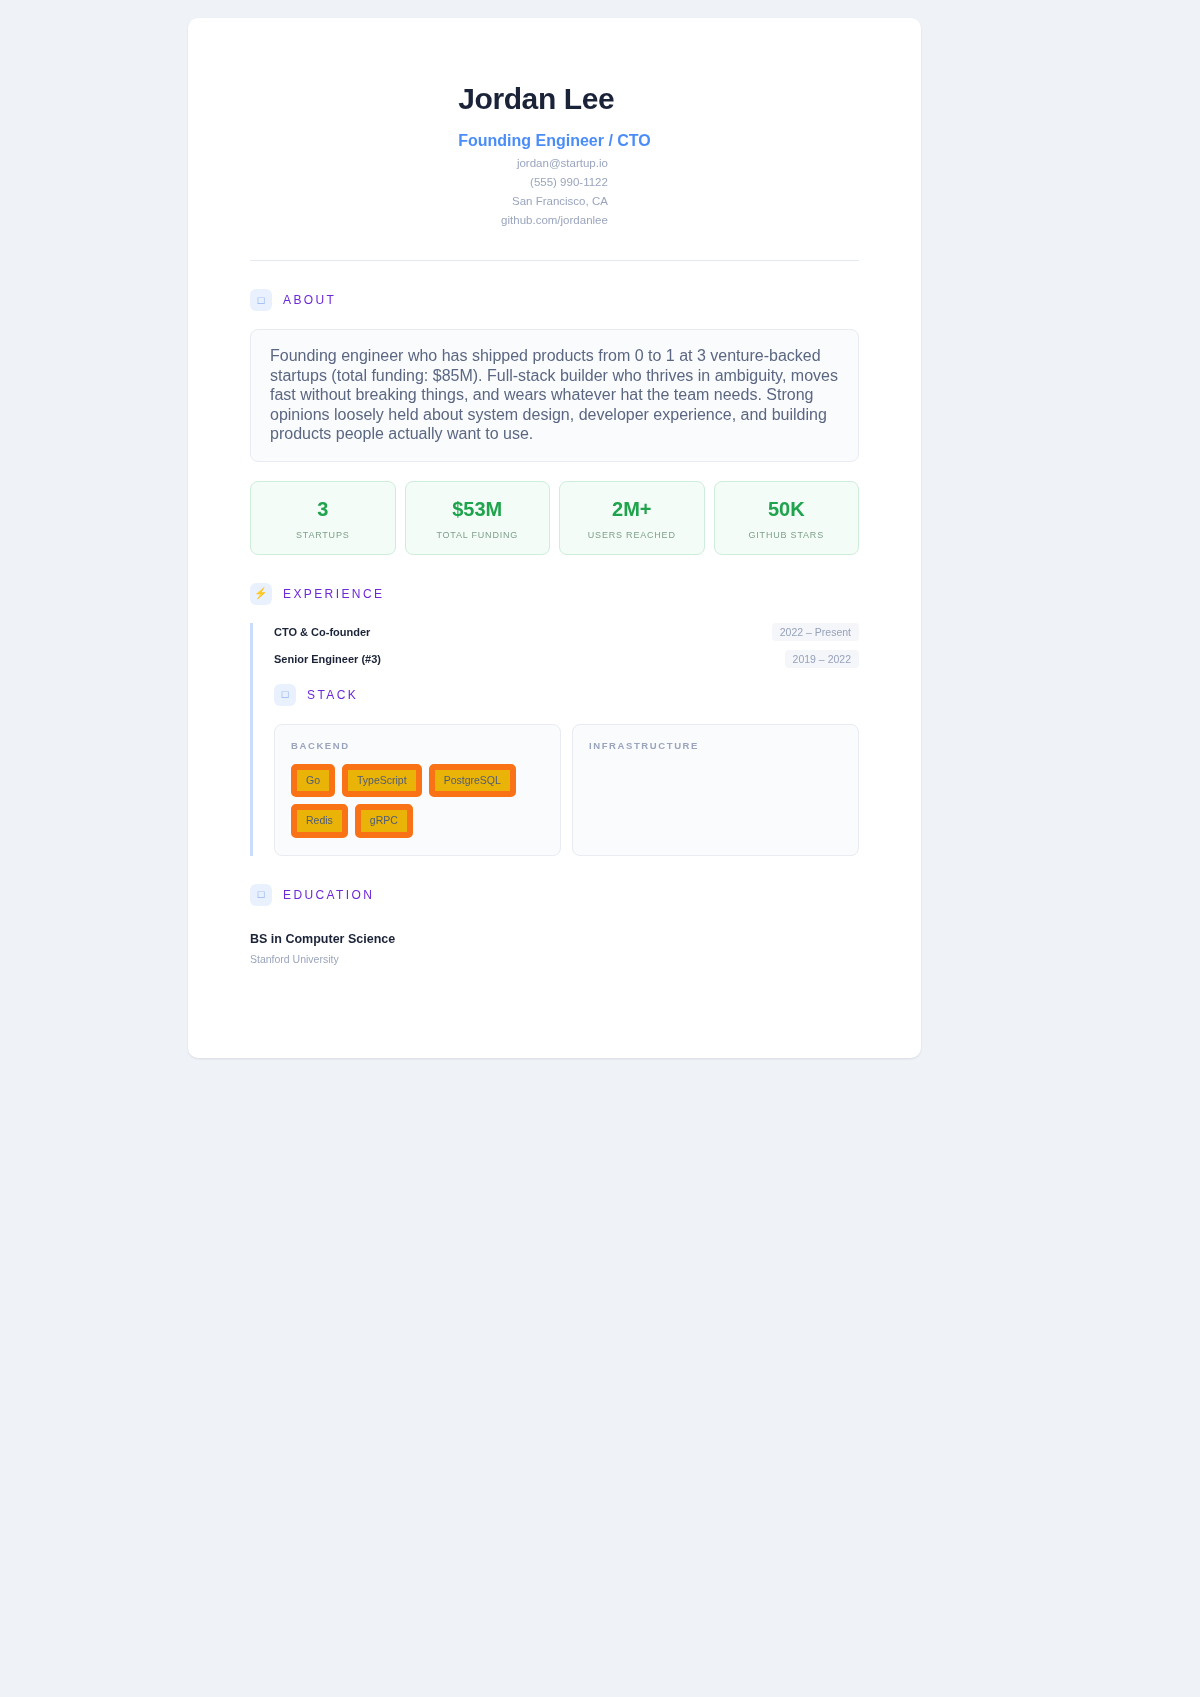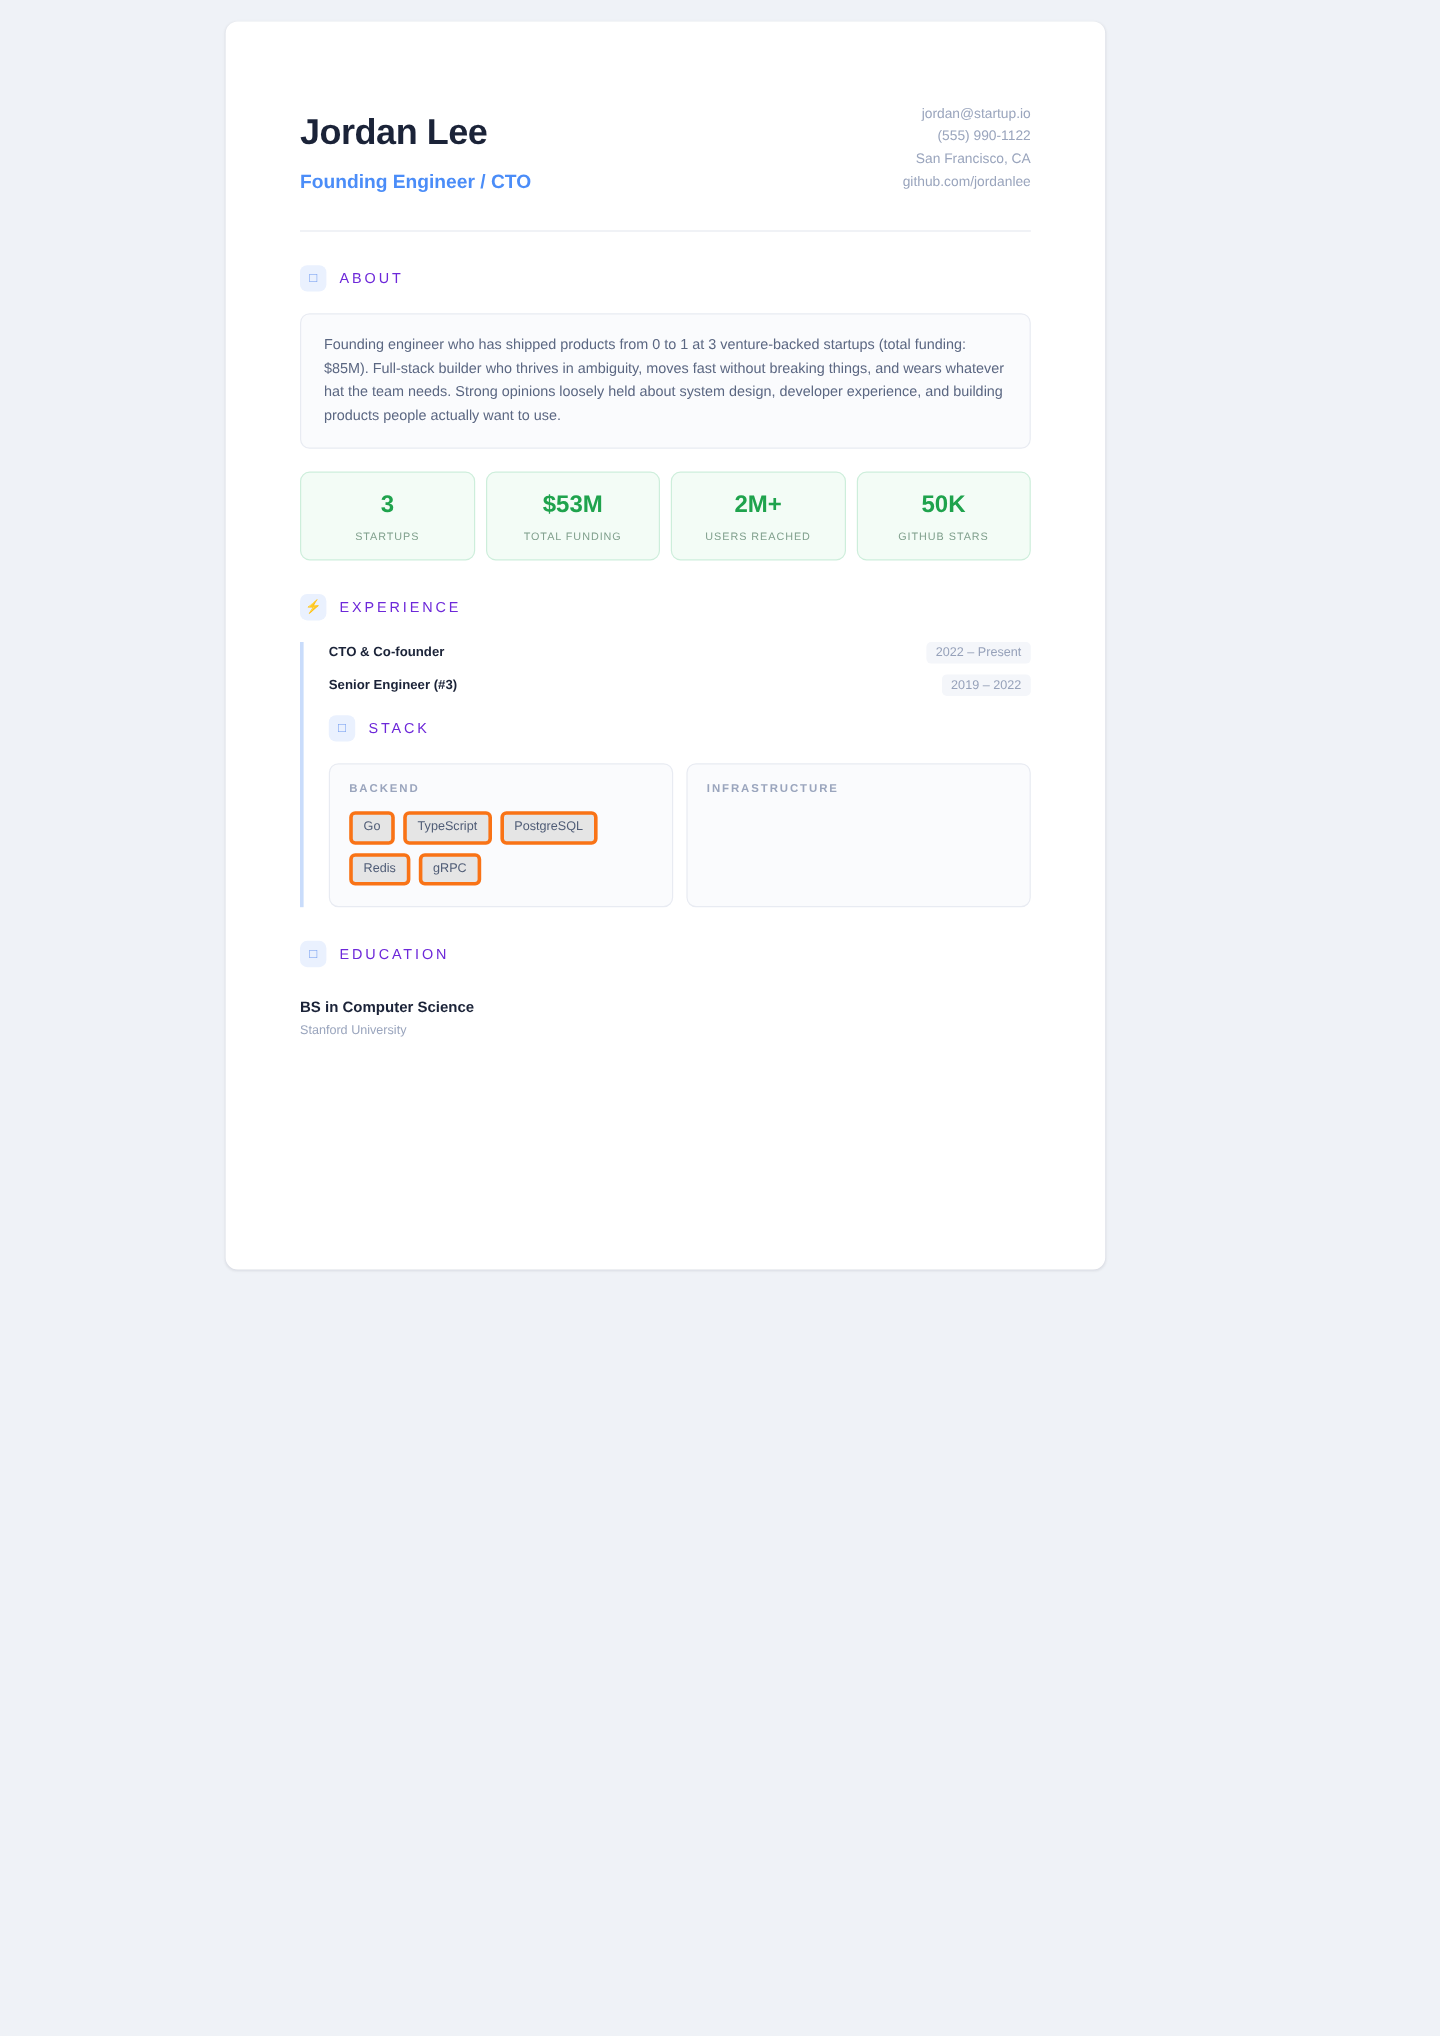--- a/index.html
+++ b/index.html
@@ -19,21 +19,22 @@
     box-shadow: 0 1px 3px rgba(16,24,40,0.06), 0 1px 2px rgba(16,24,40,0.04);
     overflow: hidden;
   }
 
   .inner { padding: 64px 62px 40px 62px; }
 
   
   .header {
     display: flex;
     justify-content: space-between;
-    align-items: flex-end;
+    align-items: center;
+    flex-direction: column;
   }
   .name {
     font-size: 30px;
     font-weight: bold;
     color: #1b2338;
     letter-spacing: -0.4px;
     margin: 0 0 16px 0;
     line-height: 1.1;
   }
   .role {
@@ -89,21 +90,21 @@
 
   
   .about-box {
     margin-top: 18px;
     border: 1px solid #e8ebf2;
     background: #fafbfd;
     border-radius: 8px;
     padding: 16px 19px 17px 19px;
   }
   .about-text {
-    font-size: 12px;
+    font-size: 16px;
     line-height: 19.5px;
     color: #5b6782;
     margin: 0;
   }
 
   
   .stats {
     display: flex;
     gap: 9px;
     margin-top: 19px;
@@ -184,22 +185,22 @@
     margin-bottom: 13px;
   }
   .chips {
     display: flex;
     flex-wrap: wrap;
     gap: 7px;
   }
   .chip {
     font-size: 10.5px;
     color: #4f5c76;
-    background: #e5e5e5;
-    border: 3px solid #f97316;
+    background: #eab308;
+    border: 6px solid #f97316;
     border-radius: 5px;
     padding: 4px 9px;
     line-height: 1.3;
   }
 
   
   .edu-block { margin-top: 26px; }
   .edu-degree {
     font-size: 12.5px;
     font-weight: bold;

